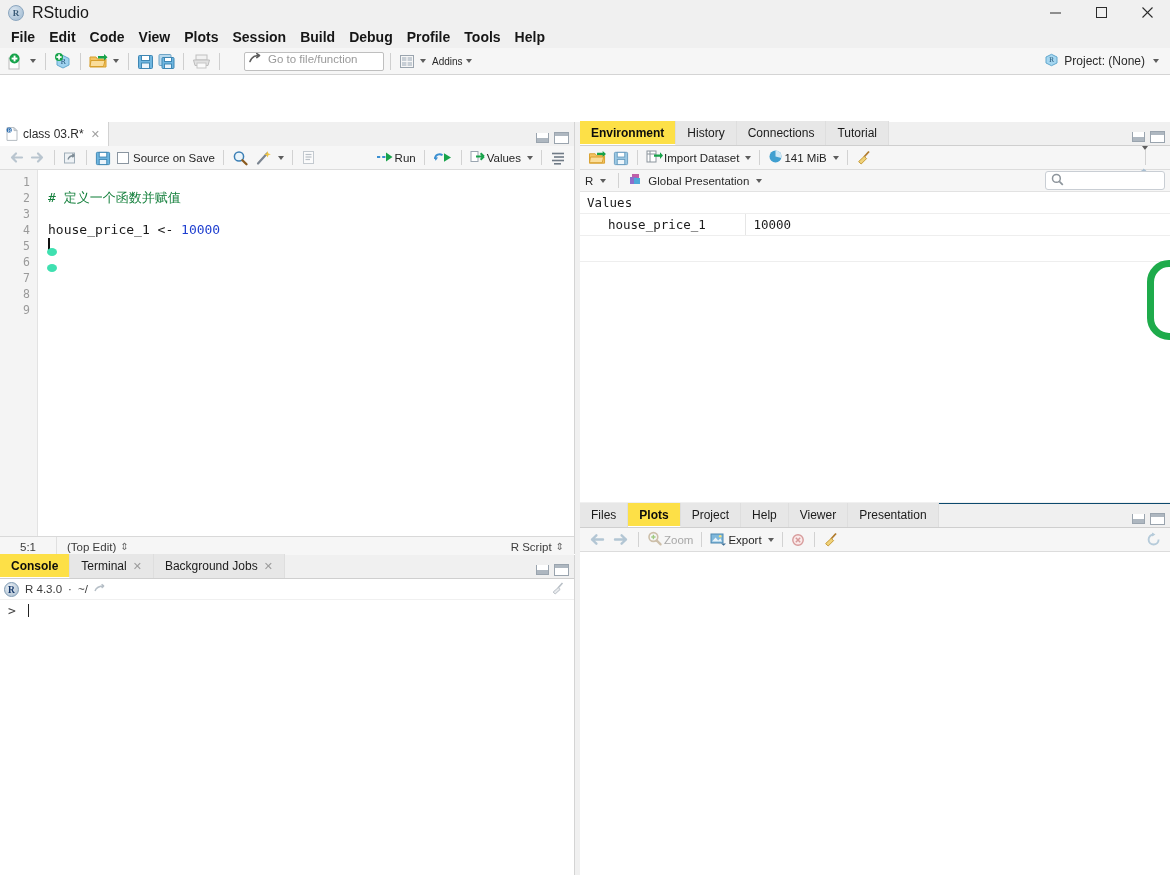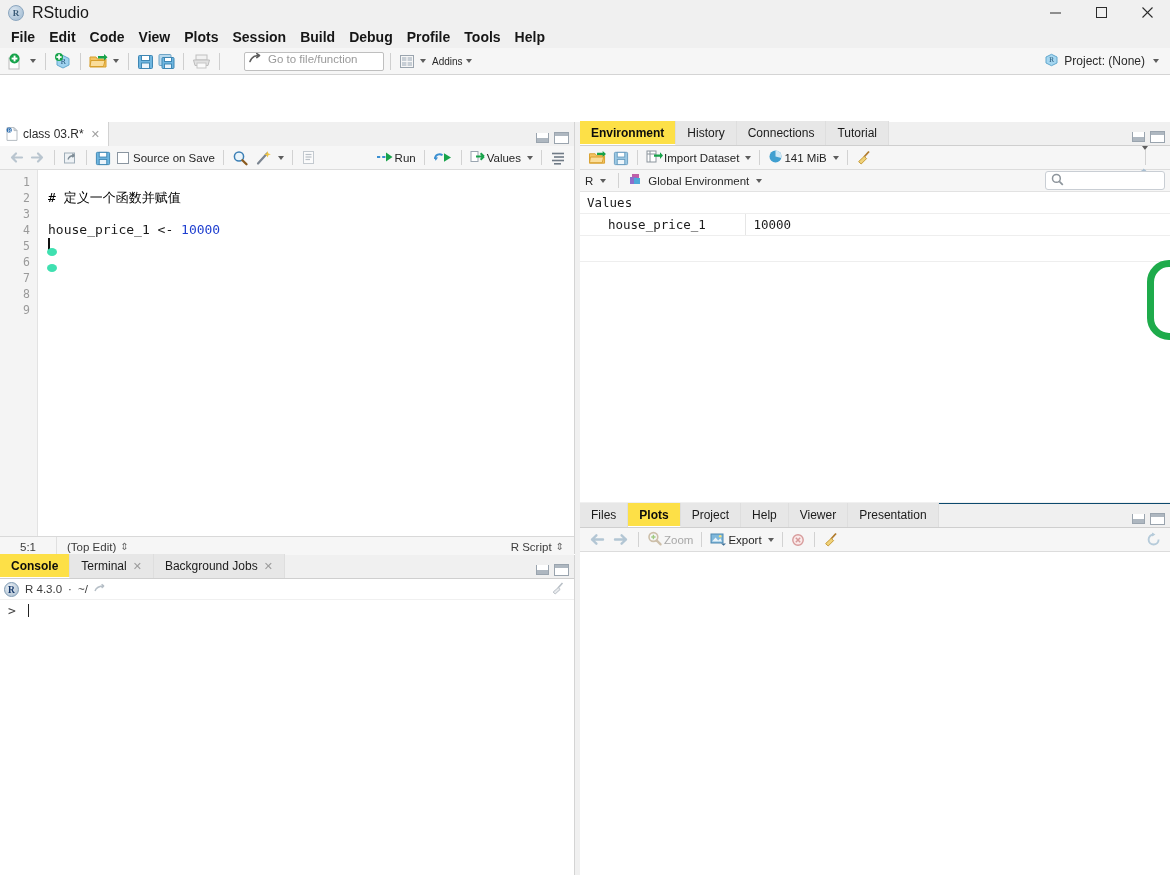--- a/index.html
+++ b/index.html
@@ -120,21 +120,21 @@
   }
   .gutter div {
     font-family: "DejaVu Sans Mono", monospace; font-size: 11.5px; color: #9a9a9a;
     line-height: 16px; padding-right: 7px;
   }
   .code-col { position: relative; flex: 1; padding-top: 4px; padding-left: 10px; }
   .code-line {
     font-family: "DejaVu Sans Mono", monospace; font-size: 13px; line-height: 16px;
     white-space: pre; height: 16px;
   }
-  .cmt { color: #000000; }
+  .cmt { color: #15803d; }
   .ident { color: #1a1a1a; }
   .op { color: #1a1a1a; }
   .num { color: #1f3fd0; }
   .caretbar {
     position:absolute; left: 10px; top: 68px; width: 1.6px; height: 14px; background:#111;
   }
   .foldmark { position:absolute; width: 10px; height: 8px; border-radius: 50%; background: #3fe0b0; }
   .status-src {
     height: 21px; background: #f6f6f6; border-top: 1px solid #d9d9d9;
     display: flex; align-items: center; font-size: 11.5px; color: #3c3c3c;
@@ -639,21 +639,21 @@
         </div>
         <div class="pt-sep"></div>
         <div class="env-scope">
           <span>
             <svg width="16" height="15" viewBox="0 0 16 15">
               <rect x="4" y="2" width="7" height="7" fill="#c05fa8"></rect>
               <rect x="2" y="5" width="7" height="7" fill="#8d6ecb"></rect>
               <rect x="6" y="6" width="6" height="6" fill="#4ea8d8"></rect>
             </svg>
           </span>
-          <span>Global Environment</span>
+          <span>Global Presentation</span>
           <div class="caret"></div>
         </div>
         <div class="searchbox" title="">
           <span>
             <svg width="13" height="13" viewBox="0 0 13 13">
               <circle cx="5.4" cy="5.4" r="3.9" fill="none" stroke="#8d959c" stroke-width="1.5"></circle>
               <line x1="8.3" y1="8.3" x2="11.8" y2="11.8" stroke="#8d959c" stroke-width="1.7"></line>
             </svg>
           </span>
         </div>

